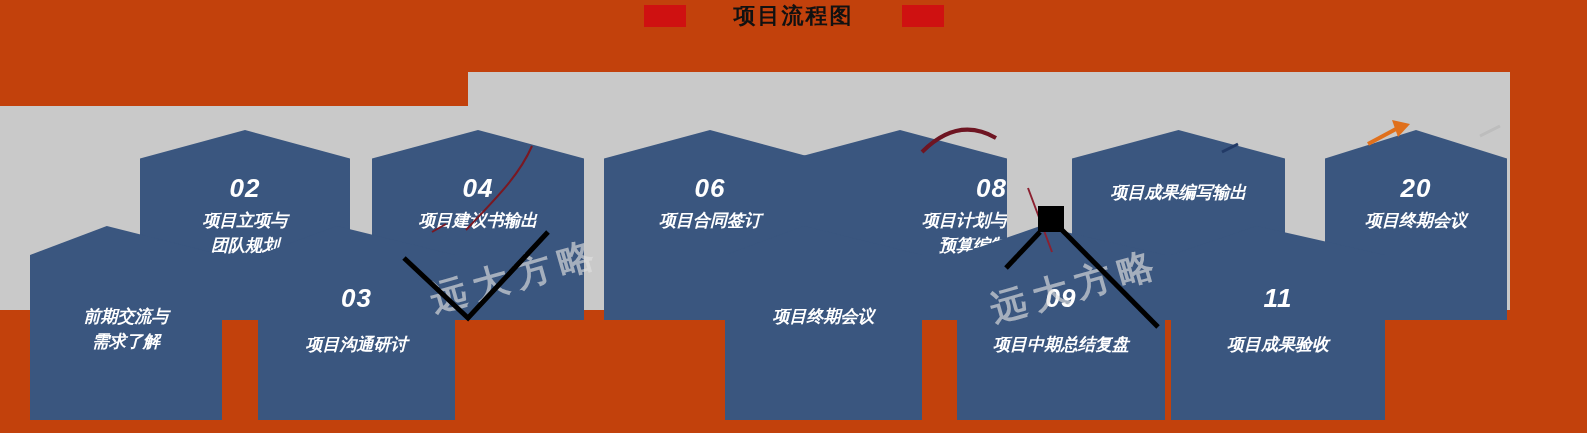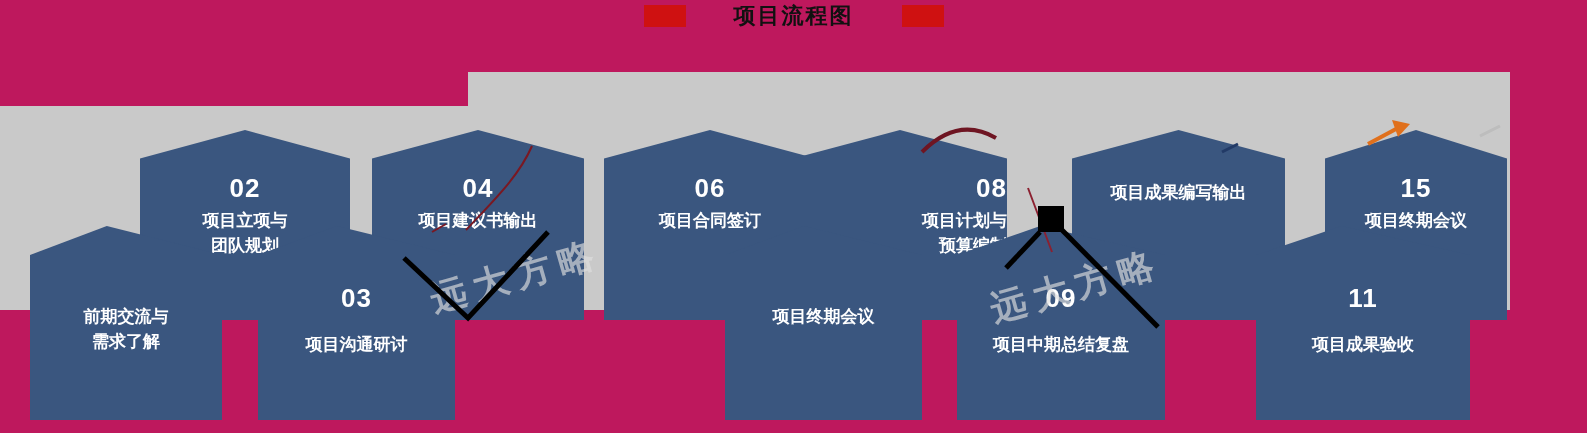--- a/index.html
+++ b/index.html
@@ -1,20 +1,20 @@
 <!DOCTYPE html>
 <html style="--box: #3a567f; --band: #c9c9c9; --accent-red: #cf1111; --text-on-box: #ffffff; --title-text: #111111;"><head>
 <meta charset="utf-8">
 <style>
   html,body{margin:0;padding:0;background:#ffffff;}
   .canvas{
     position:relative;
     width:1587px;height:433px;
     overflow:hidden;
-    background:#be185d;
+    background:#c2410c;
     font-family:"Liberation Sans","DejaVu Sans",sans-serif;
   }
   
   .title-bar{
     position:absolute;left:0;right:0;top:2px;height:28px;
     display:flex;justify-content:center;align-items:center;gap:48px;
     z-index:6;
   }
   .red-block{
     width:42px;height:22px;
@@ -31,20 +31,21 @@
     clip-path:polygon(0px 106px,468px 106px,468px 72px,1510px 72px,1510px 310px,0px 310px);
     z-index:1;
   }
   
   .step{
     position:absolute;
     background:var(--box,#3a567f);
     color:var(--text-on-box,#ffffff);
     text-align:center;
     box-sizing:border-box;
+    font-style:italic;
   }
   .step.top{
     top:130px;height:190px;
     padding-top:44px;
     clip-path:polygon(0 15%,50% 0,100% 15%,100% 100%,0 100%);
     z-index:2;
   }
   .step.bottom{
     top:226px;height:194px;
     padding-top:58px;
@@ -104,40 +105,40 @@
   </div>
   <div class="step top" style="left:793px;width:214px;text-align:right;">
     <div class="num">08</div>
     <div class="label">项目计划与
 预算编制</div>
   </div>
   <div class="step top" style="left:1072px;width:213px;">
     <div class="label">项目成果编写输出</div>
   </div>
   <div class="step top" style="left:1325px;width:182px;">
-    <div class="num">15</div>
+    <div class="num">20</div>
     <div class="label">项目终期会议</div>
   </div>
 
   <div class="step bottom" style="left:30px;width:192px;">
     <div class="label">前期交流与
 需求了解</div>
   </div>
   <div class="step bottom" style="left:258px;width:197px;">
     <div class="num">03</div>
     <div class="label">项目沟通研讨</div>
   </div>
   <div class="step bottom" style="left:725px;width:197px;">
     <div class="label">项目终期会议</div>
   </div>
   <div class="step bottom" style="left:957px;width:208px;">
     <div class="num">09</div>
     <div class="label">项目中期总结复盘</div>
   </div>
-  <div class="step bottom" style="left:1256px;width:214px;">
+  <div class="step bottom" style="left:1171px;width:214px;">
     <div class="num">11</div>
     <div class="label">项目成果验收</div>
   </div>
 
   <div class="watermark wm1">远大方略</div>
   <div class="watermark wm2">远大方略</div>
 
   <svg class="deco" width="1587" height="433" viewBox="0 0 1587 433">
     <path d="M532,146 C518,178 492,202 466,230" stroke="#7a1822" stroke-width="2" fill="none"></path>
     <path d="M432,232 l14,-8" stroke="#7a1822" stroke-width="2" fill="none"></path>

